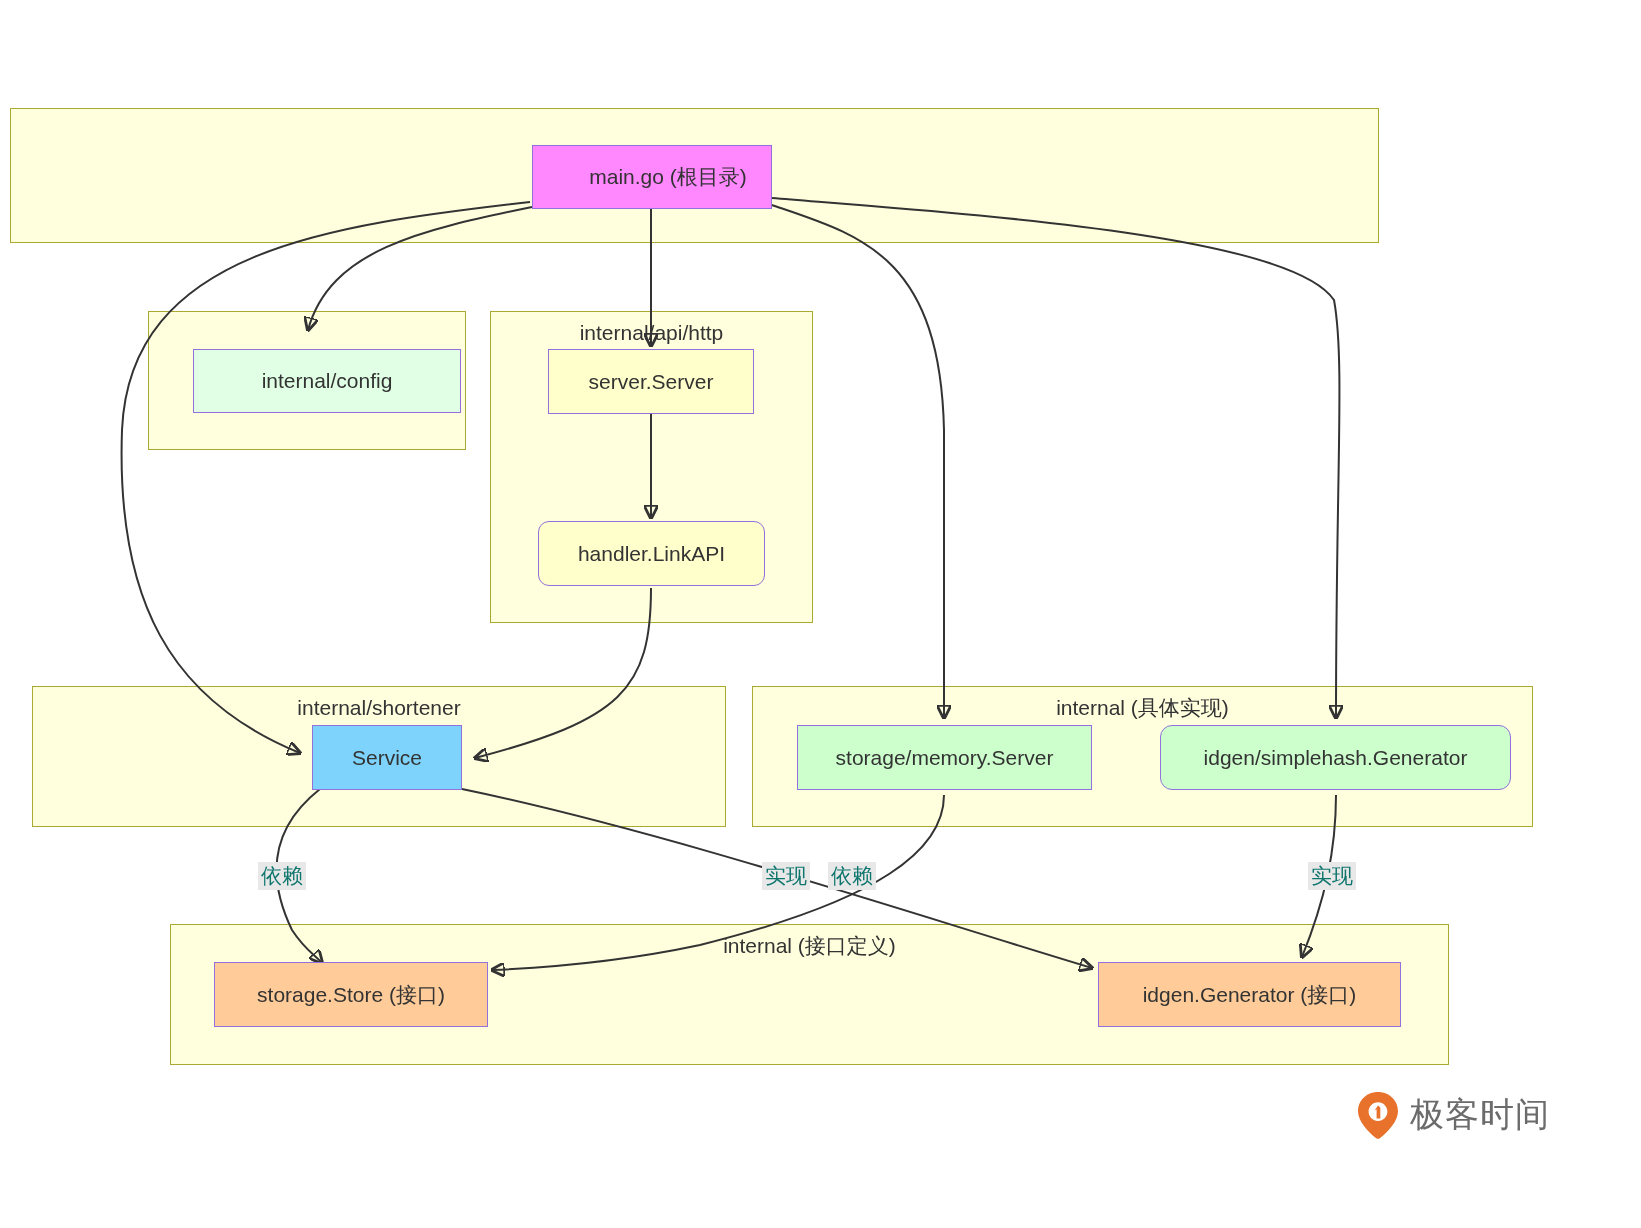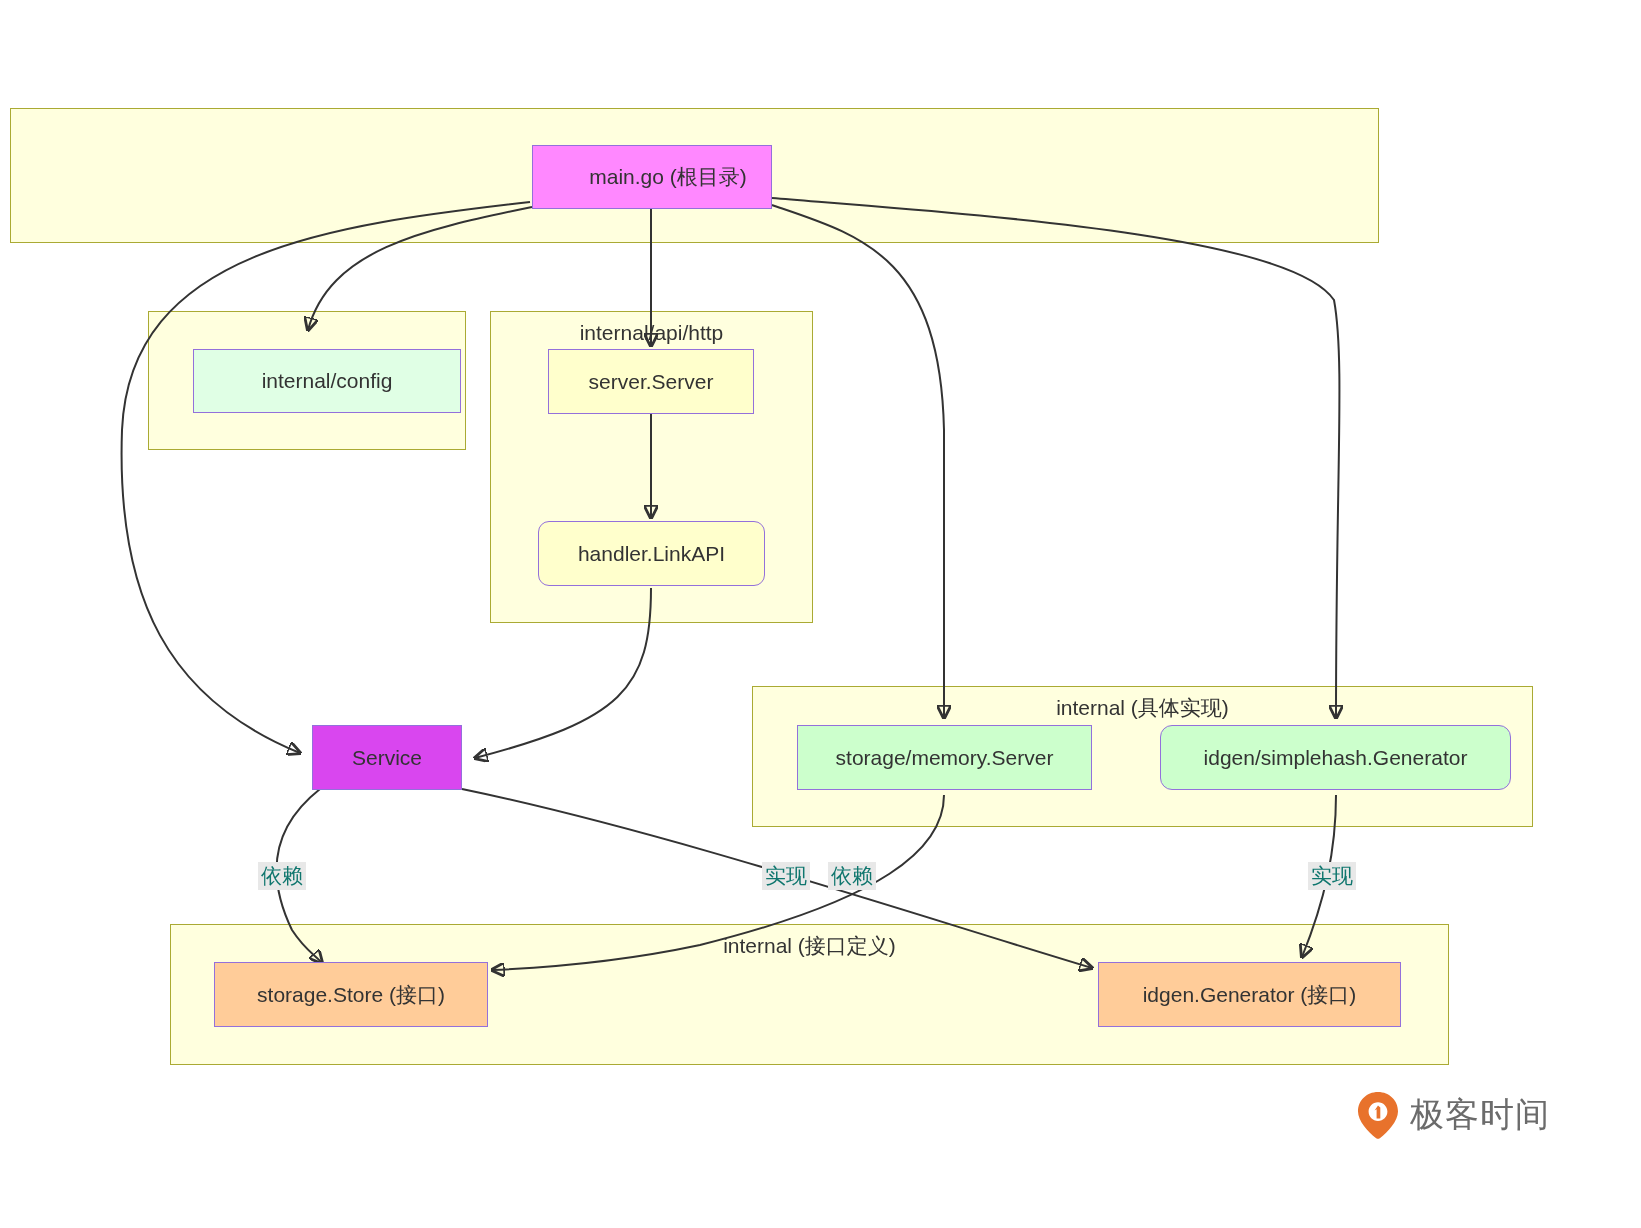--- a/index.html
+++ b/index.html
@@ -51,21 +51,21 @@
     justify-content: center;
     font-size: 21px;
     color: #333333;
     text-align: center;
     white-space: nowrap;
     z-index: 5;
   }
   .n-main     { background: #ff88ff; }
   .n-config   { background: #e0ffe5; }
   .n-yellow   { background: #ffffcc; }
-  .n-service  { background: #d946ef; }
+  .n-service  { background: #7dd3fc; }
   .n-green    { background: #ccffcc; }
   .n-iface    { background: #ffcc99; }
 
   
   #edge-layer {
     position: absolute;
     inset: 0;
     width: 1641px;
     height: 1228px;
     z-index: 4;
@@ -116,20 +116,23 @@
   </div>
 
   <div class="subgraph" style="left:148px; top:311px; width:318px; height:139px;">
     <div class="subgraph-label"></div>
   </div>
 
   <div class="subgraph" style="left:490px; top:311px; width:323px; height:312px;">
     <div class="subgraph-label">internal/api/http</div>
   </div>
 
+  <div class="subgraph" style="left:32px; top:686px; width:694px; height:141px;">
+    <div class="subgraph-label">internal/shortener</div>
+  </div>
 
   <div class="subgraph" style="left:752px; top:686px; width:781px; height:141px;">
     <div class="subgraph-label">internal (具体实现)</div>
   </div>
 
   <div class="subgraph" style="left:170px; top:924px; width:1279px; height:141px;">
     <div class="subgraph-label">internal (接口定义)</div>
   </div>
 
   <svg id="edge-layer" viewBox="0 0 1641 1228" xmlns="http://www.w3.org/2000/svg">

